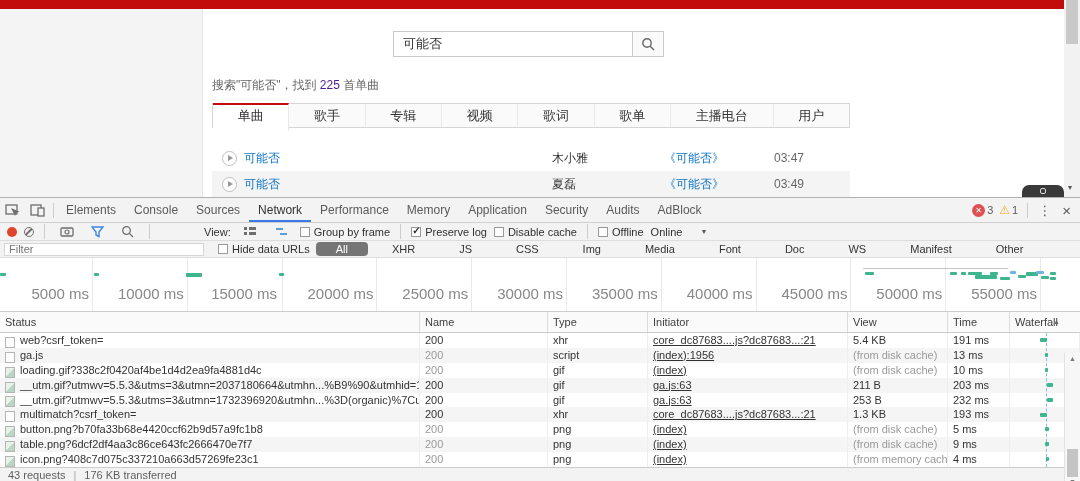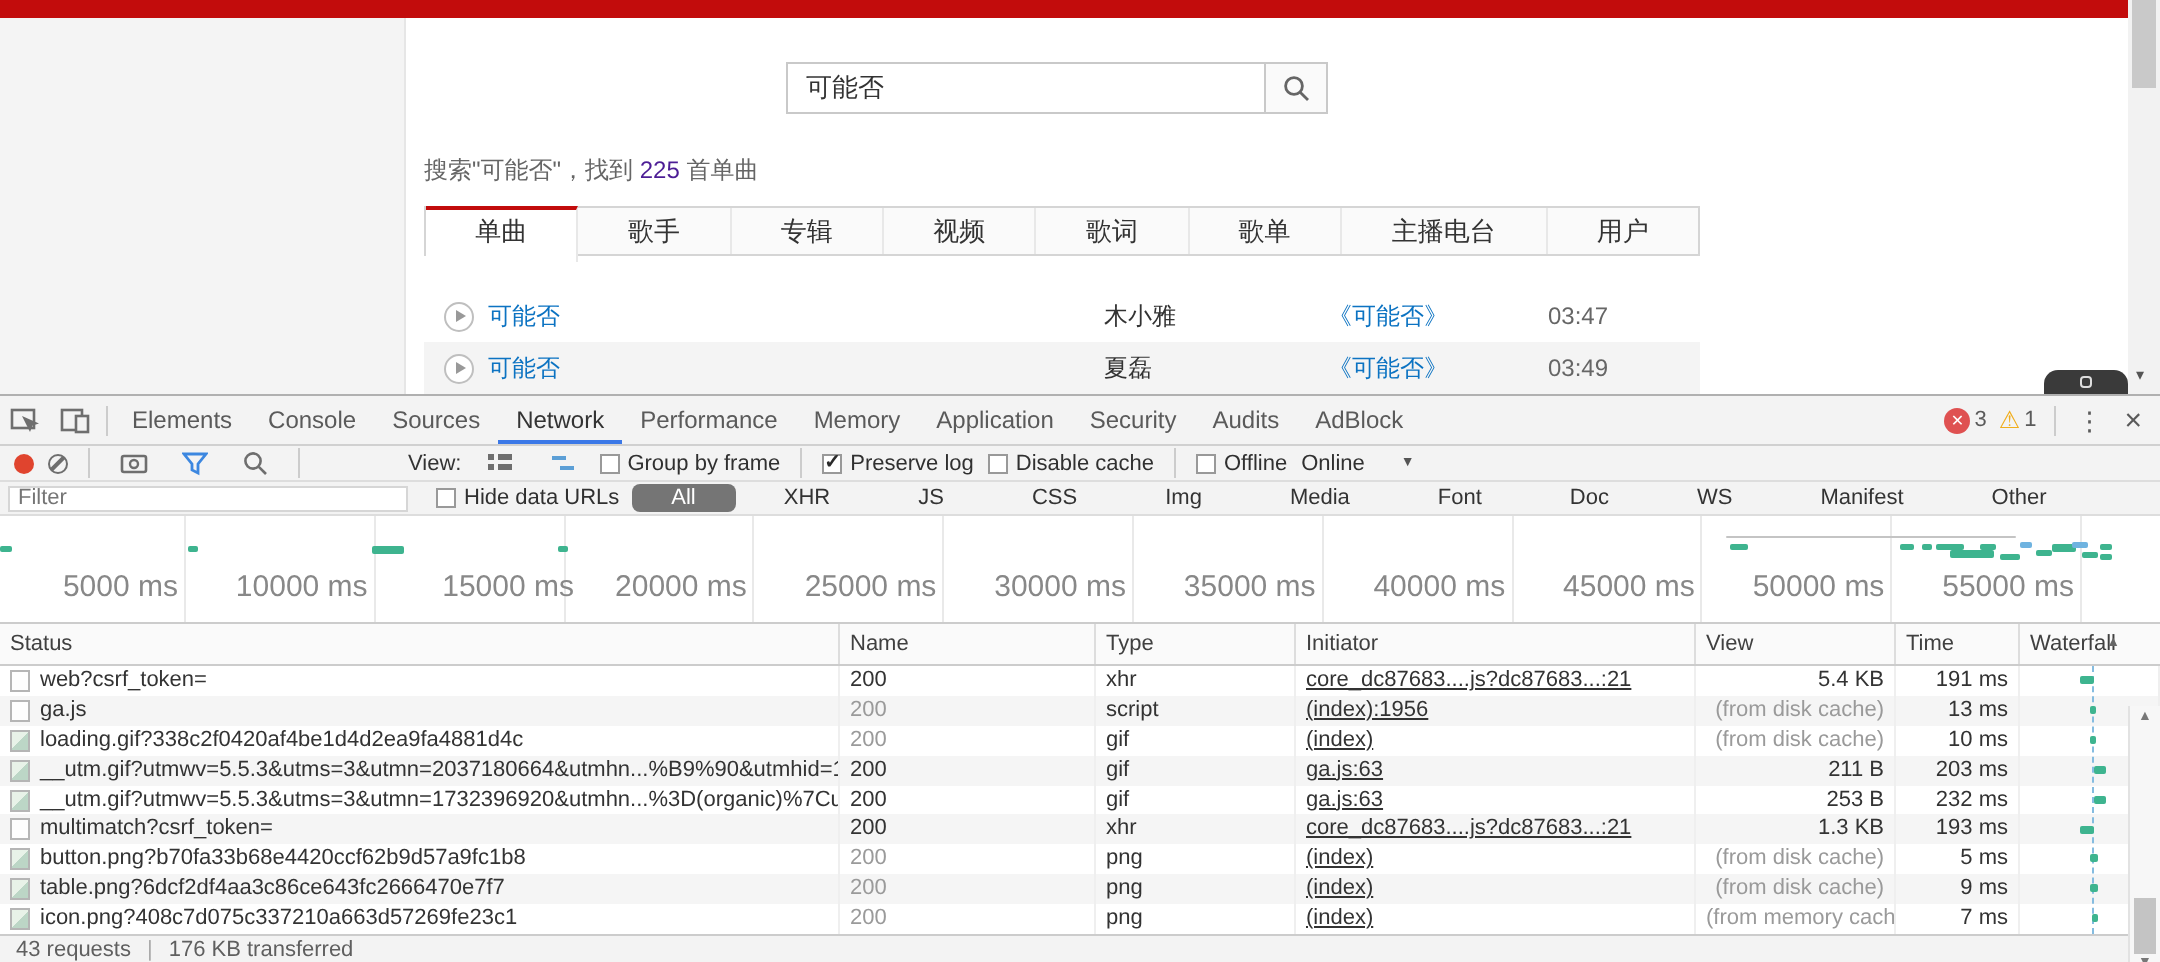--- a/index.html
+++ b/index.html
@@ -66,22 +66,22 @@
   .tl-bar{position:absolute;border-radius:1px;}
   .dt-grid{display:grid;grid-template-columns:420px 128px 100px 200px 100px 62px 1fr;}
   .dt-thead{height:21px;background:#fafafa;border-bottom:1px solid #ccc;box-sizing:border-box;}
   .th{font-size:11px;color:#404040;line-height:20px;padding:0 5px;border-right:1px solid #ddd;white-space:nowrap;overflow:hidden;box-sizing:border-box;position:relative;}
   .th:last-child{border-right:none;}
   .th .sort{position:absolute;right:20px;top:0;font-size:7px;color:#666;}
   .dt-rows{position:relative;height:134px;overflow:hidden;}
   .dt-row{height:14.9px;line-height:14.9px;box-sizing:border-box;}
   .dt-row.alt{background:#f5f5f5;}
   .td{padding:0 5px;white-space:nowrap;overflow:hidden;border-right:1px solid #efefef;box-sizing:border-box;font-size:11px;color:#333;}
-  .td.name{display:flex;align-items:center;gap:5px;}
-  .td.right{text-align:right;}
+  .td.name{display:flex;align-items:flex-end;gap:5px;}
+  .td.right{text-align:left;}
   .td .link{text-decoration:underline;color:#333;cursor:pointer;}
   .td.gray{color:#9a9a9a;}
   .file-ic{width:10px;height:11px;border:1px solid #b5b5b5;background:#fdfdfd;flex:0 0 auto;box-sizing:border-box;}
   .file-ic.img{background:linear-gradient(135deg,#e8f2e8 50%,#bcd6c6 50%);}
   .wf-line{position:absolute;left:1046px;top:0;bottom:0;border-left:1px dashed #85bce0;}
   .wf-bar{position:absolute;height:4px;border-radius:1px;background:#3eb48f;margin-top:5px;}
   .dt-vscroll{position:absolute;right:0;top:155px;width:16px;height:134px;background:#f7f7f7;border-left:1px solid #e2e2e2;box-sizing:border-box;}
   .dt-vscroll .arr{position:absolute;left:0;width:100%;text-align:center;font-size:7px;color:#777;}
   .dt-vscroll .thumb{position:absolute;left:2px;width:11px;height:28px;background:#c4c4c4;top:96px;}
   .dt-status{height:15px;background:#f3f3f3;border-top:1px solid #ccc;display:flex;align-items:center;gap:8px;padding-left:8px;font-size:11px;color:#5f5f5f;box-sizing:border-box;}
@@ -275,21 +275,21 @@
         <span class="pill">Other</span>
       </span>
   </div>
 
   <div class="dt-timeline" id="timeline">
       <div class="tl-grid" style="left: 92px;"></div>
       <div class="tl-label" style="left: 92px;">5000 ms</div>
       <div class="tl-grid" style="left: 186.8px;"></div>
       <div class="tl-label" style="left: 186.8px;">10000 ms</div>
       <div class="tl-grid" style="left: 281.6px;"></div>
-      <div class="tl-label" style="left: 290px;">15000 ms</div>
+      <div class="tl-label" style="left: 280px;">15000 ms</div>
       <div class="tl-grid" style="left: 376.4px;"></div>
       <div class="tl-label" style="left: 376.4px;">20000 ms</div>
       <div class="tl-grid" style="left: 471.2px;"></div>
       <div class="tl-label" style="left: 471.2px;">25000 ms</div>
       <div class="tl-grid" style="left: 566px;"></div>
       <div class="tl-label" style="left: 566px;">30000 ms</div>
       <div class="tl-grid" style="left: 660.8px;"></div>
       <div class="tl-label" style="left: 660.8px;">35000 ms</div>
       <div class="tl-grid" style="left: 755.6px;"></div>
       <div class="tl-label" style="left: 755.6px;">40000 ms</div>
@@ -438,21 +438,21 @@
       <div class="wf-bar" style="left: 1045px; top: 104.3px; width: 4px;"></div>
       <div class="dt-row dt-grid">
         <div class="td name">
           <span class="file-ic img"></span>
           <span>icon.png?408c7d075c337210a663d57269fe23c1</span>
         </div>
         <div class="td gray">200</div>
         <div class="td">png</div>
         <div class="td"><span class="link">(index)</span></div>
         <div class="td right gray">(from memory cache)</div>
-        <div class="td right">7 ms</div>
+        <div class="td right">4 ms</div>
         <div class="td"></div>
       </div>
       <div class="wf-bar" style="left: 1046px; top: 119.2px; width: 3px;"></div>
     </div>
 
   <div class="dt-vscroll">
     <span class="arr" style="top:2px">▲</span>
     <div class="thumb"></div>
     <span class="arr" style="bottom:2px">▼</span>
   </div>

